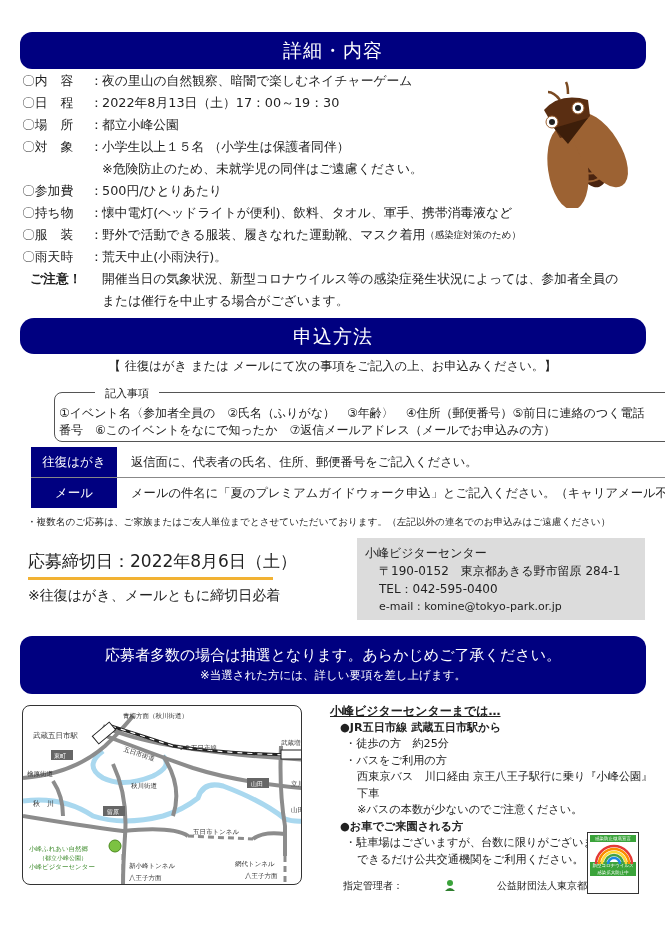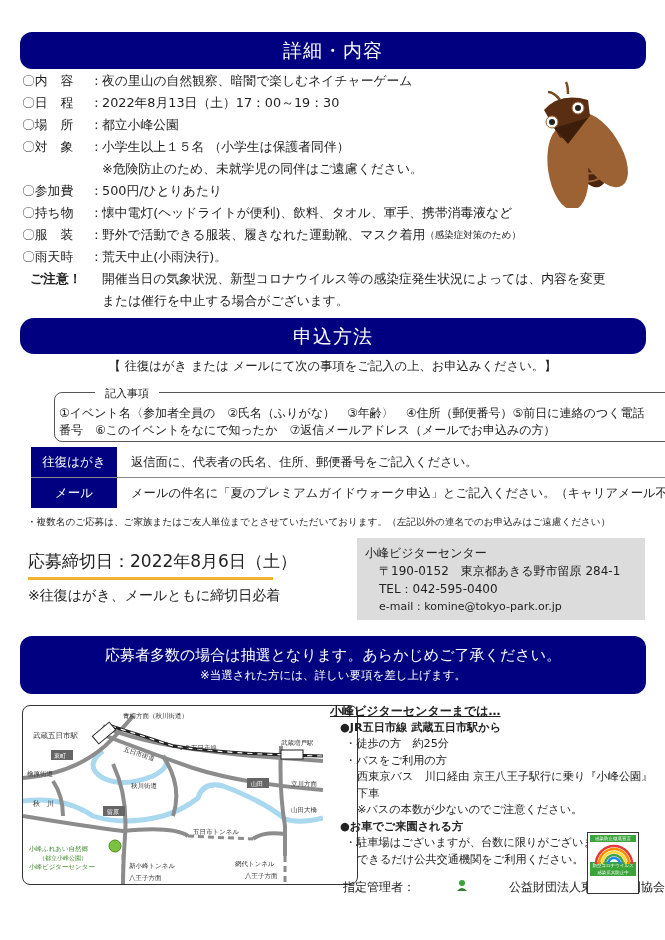--- a/index.html
+++ b/index.html
@@ -47,29 +47,29 @@
   .deadline { position: absolute; left: 28px; top: 550px; width: 245px; font-size: 17px; padding-bottom: 4px; border-bottom: 3px solid #f2b233; white-space: nowrap; }
   .deadline-note { position: absolute; left: 28px; top: 587px; font-size: 14px; }
 
   .center-box { position: absolute; left: 357px; top: 538px; width: 288px; height: 82px; background: #dcdcdc; padding: 6px 8px; font-size: 12px; line-height: 18px; }
   .center-box .line { padding-left: 14px; }
   .center-box .line.email { font-size: 11px; }
 
   .banner-lottery { top: 636px; height: 58px; padding-top: 9px; font-size: 15px; line-height: 20px; letter-spacing: 0; }
   .banner-lottery .sub { font-size: 11.5px; }
 
-  .map { position: absolute; left: 22px; top: 705px; width: 336px; height: 180px; border: 1.5px solid #333; border-radius: 8px; overflow: hidden; background: #fff; }
+  .map { position: absolute; left: 22px; top: 705px; width: 280px; height: 180px; border: 1.5px solid #333; border-radius: 8px; overflow: hidden; background: #fff; }
 
   .access { position: absolute; left: 330px; top: 703px; width: 330px; font-size: 11.2px; line-height: 16.5px; }
   .access-title { font-weight: bold; text-decoration: underline; font-size: 12px; }
   .access .sub { padding-left: 10px; font-weight: bold; }
   .access .it { padding-left: 15px; }
   .access .it2 { padding-left: 27px; }
 
-  .manager { position: absolute; left: 343px; top: 879px; font-size: 12px; display: flex; align-items: flex-start; gap: 34px; }
+  .manager { position: absolute; left: 343px; top: 879px; font-size: 10px; display: flex; align-items: flex-end; gap: 34px; }
   .manager .leaf { margin: 0 6px; }
 
   .badge { position: absolute; left: 587px; top: 832px; width: 52px; height: 62px; border: 1px solid #333; background: #fff; padding: 2px; }
   .badge .top { background: #3aa33a; color: #fff; font-size: 4.5px; text-align: center; height: 7px; line-height: 7px; }
   .badge .mid { background: #3aa33a; color: #fff; font-size: 4.5px; text-align: center; height: 14px; line-height: 7px; margin-top: 20px; }
 </style>
 </head>
 <body>
 
 <div class="banner banner-details">
@@ -117,21 +117,21 @@
     <span class="val small">（感染症対策のため）</span>
   </div>
   <div class="row">
     <span class="lbl">〇雨天時</span>
     <span class="sep">：</span>
     <span class="val">荒天中止(小雨決行)。</span>
   </div>
   <div class="row">
     <span class="caution-lbl">ご注意！</span>
     <span class="sep"></span>
-    <span class="val">開催当日の気象状況、新型コロナウイルス等の感染症発生状況によっては、内容を変更</span>
+    <span class="val">開催当日の気象状況、新型コロナウイルス等の感染症発生状況によっては、参加者全員の</span>
   </div>
   <div class="row indent">
     <span class="val">または催行を中止する場合がございます。</span>
   </div>
 </div>
 
 <svg class="cicada" viewBox="0 0 110 130">
   <path d="M30 22 Q24 14 18 14" stroke="#7a4a22" stroke-width="2.5" fill="none"></path>
   <path d="M38 16 Q38 8 36 4" stroke="#7a4a22" stroke-width="2.5" fill="none"></path>
   <ellipse cx="62" cy="88" rx="14" ry="22" fill="#4a2410" transform="rotate(-20 62 88)"></ellipse>

